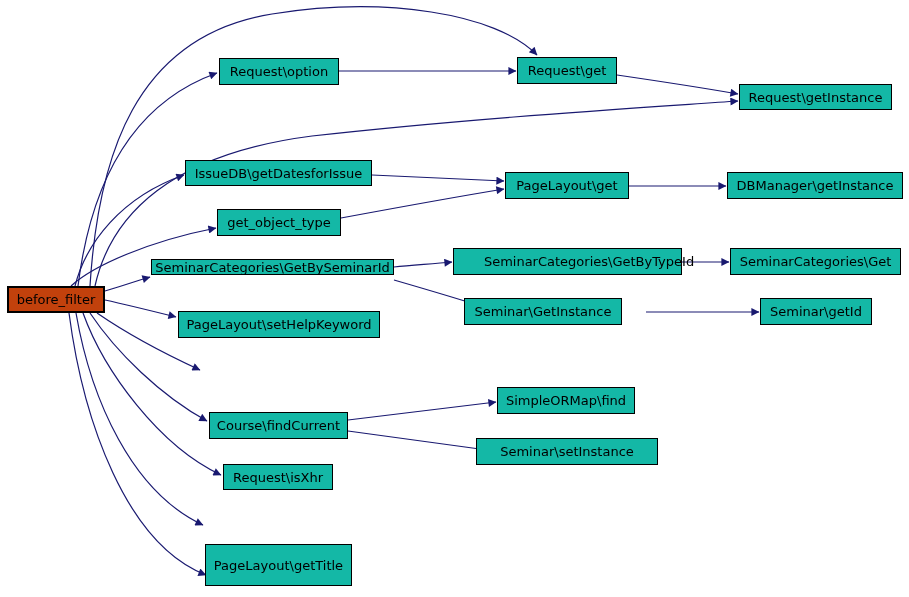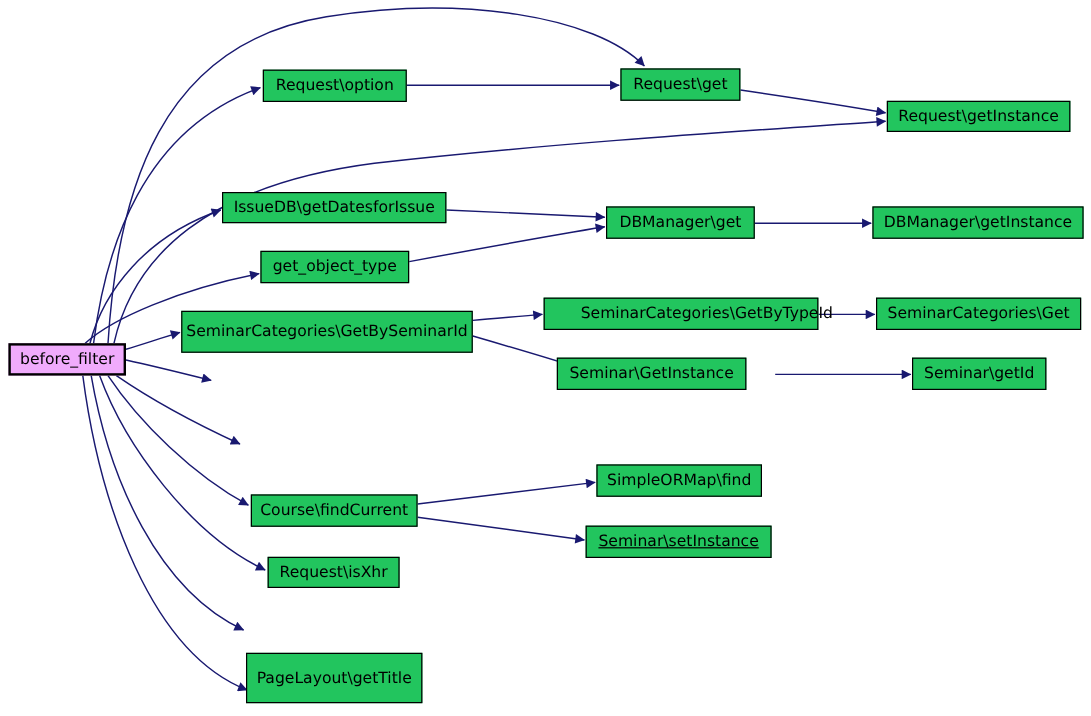--- a/index.html
+++ b/index.html
@@ -25,30 +25,30 @@
   .edges path.edge {
     fill: none;
     stroke-width: 1.2;
   }
   .node {
     position: absolute;
     box-sizing: border-box;
     display: flex;
     align-items: center;
     justify-content: center;
-    background: #22c55e;
+    background: #14b8a6;
     border: 1px solid #000000;
     color: #000000;
     font-size: 13px;
     line-height: 1;
     white-space: nowrap;
     cursor: pointer;
   }
   .node.root {
-    background: #f0abfc;
+    background: #c2410c;
     border-width: 2px;
     cursor: default;
   }
 </style>
 </head>
 <body>
 
 <div class="canvas">
 
   <svg class="edges" viewBox="0 0 909 597" width="909" height="597">
@@ -88,40 +88,41 @@
   <div class="node" style="left:219px; top:58px; width:120px; height:27px;">Request\option</div>
 
   <div class="node" style="left:517px; top:57px; width:100px; height:27px;">Request\get</div>
 
   <div class="node" style="left:739px; top:84px; width:153px; height:26px;">Request\getInstance</div>
 
   <div class="node" style="left:185px; top:160px; width:187px; height:26px;">IssueDB\getDatesforIssue</div>
 
   <div class="node" style="left:217px; top:209px; width:124px; height:27px;">get_object_type</div>
 
-  <div class="node" style="left:505px; top:172px; width:124px; height:27px;">DBManager\get</div>
+  <div class="node" style="left:505px; top:172px; width:124px; height:27px;">PageLayout\get</div>
 
   <div class="node" style="left:727px; top:172px; width:176px; height:27px;">DBManager\getInstance</div>
 
-  <div class="node" style="left:151px; top:259px; width:243px; height:35px;">SeminarCategories\GetBySeminarId</div>
+  <div class="node" style="left:151px; top:259px; width:243px; height:16px;">SeminarCategories\GetBySeminarId</div>
 
   <div class="node" style="left:453px; top:248px; width:229px; height:27px;padding-left:43px;">SeminarCategories\GetByTypeId</div>
 
   <div class="node" style="left:730px; top:248px; width:171px; height:27px;">SeminarCategories\Get</div>
 
   <div class="node" style="left:464px; top:298px; width:158px; height:27px;">Seminar\GetInstance</div>
 
   <div class="node" style="left:760px; top:298px; width:112px; height:27px;text-align:center;">Seminar\getId</div>
 
+  <div class="node" style="left:178px; top:311px; width:202px; height:27px;">PageLayout\setHelpKeyword</div>
 
 
   <div class="node" style="left:209px; top:412px; width:139px; height:27px;">Course\findCurrent</div>
 
   <div class="node" style="left:497px; top:387px; width:138px; height:27px;">SimpleORMap\find</div>
 
-  <div class="node" style="left:488px; top:438px; width:155px; height:27px;text-decoration:underline;">Seminar\setInstance</div>
+  <div class="node" style="left:476px; top:438px; width:182px; height:27px;">Seminar\setInstance</div>
 
   <div class="node" style="left:223px; top:464px; width:110px; height:26px;">Request\isXhr</div>
 
   <div class="node" style="left:205px; top:514px; width:147px; height:42px;margin-top:30px;">PageLayout\getTitle</div>
 
 
 </div>
 
 </body></html>

